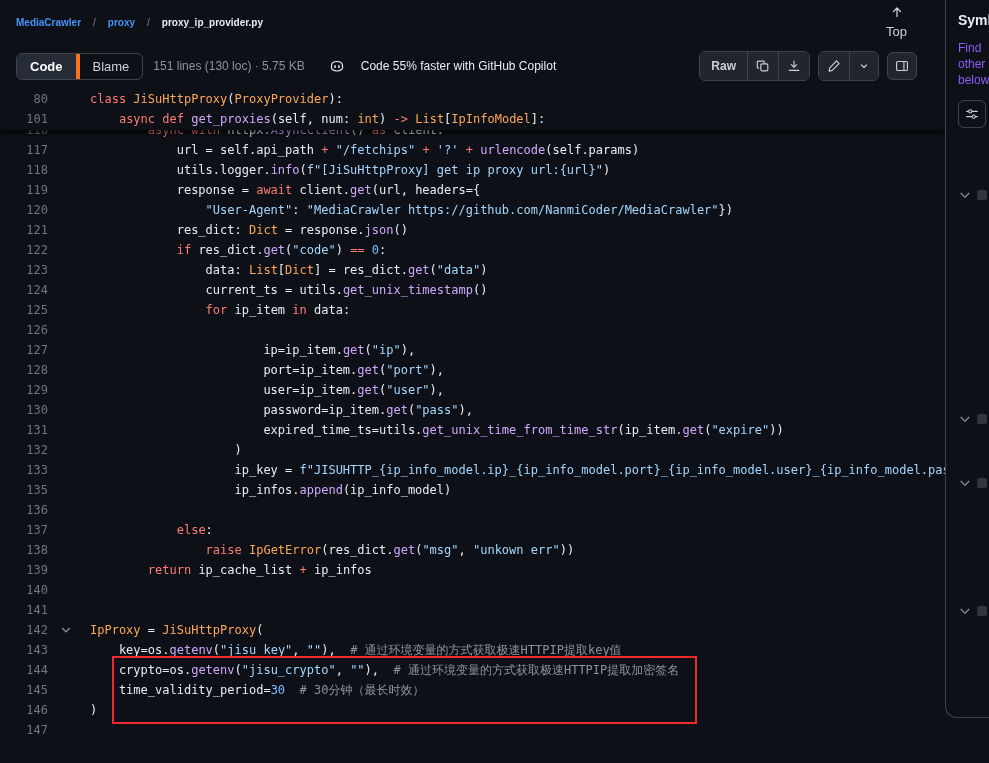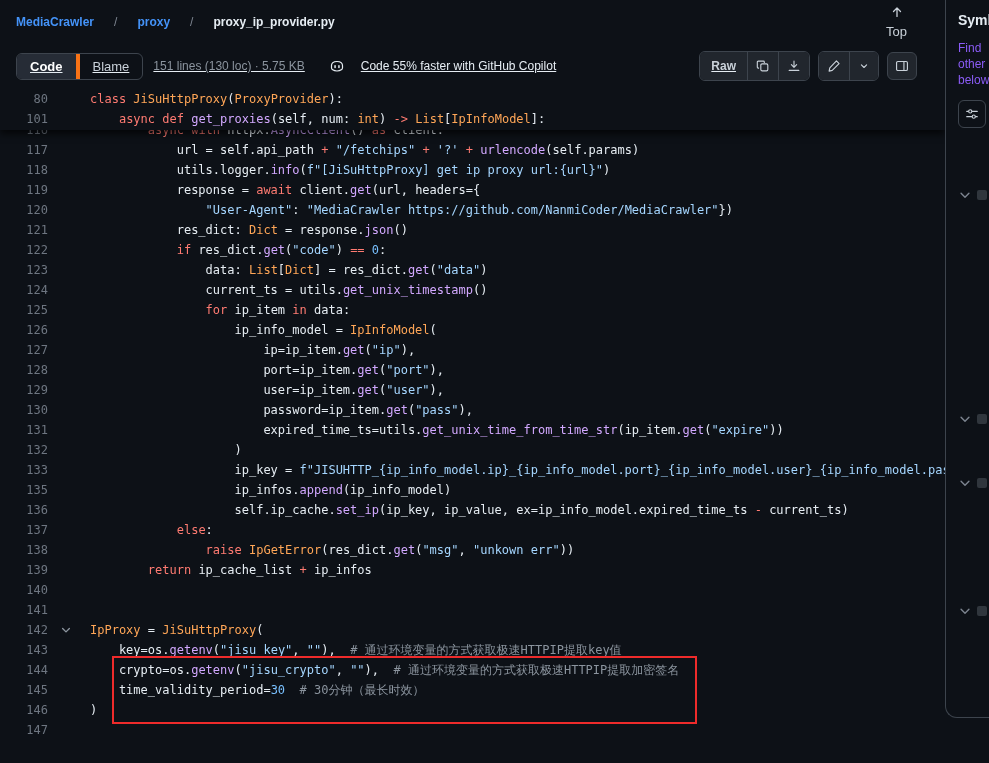--- a/index.html
+++ b/index.html
@@ -9,31 +9,31 @@
     background:#0d1117; color:#e6edf3;
     font-family:"Liberation Sans", sans-serif;
   }
   .page { position:relative; width:989px; height:763px; }
 
   
   .file-header {
     height:44px; display:flex; align-items:center; justify-content:space-between;
     padding:0 76px 0 16px;
   }
-  .breadcrumb { font-size:12px; display:flex; gap:20px; align-items:flex-end; }
+  .breadcrumb { font-size:10px; display:flex; gap:12px; align-items:flex-end; }
   .breadcrumb a { color:var(--accent-blue); text-decoration:none; font-weight:600; cursor:pointer; }
   .sep { color:#7d8590; }
   .file-name { font-weight:700; color:#e6edf3; }
   .top-btn {
     background:none; border:none; color:#c9d1d9; font-size:13px;
     display:flex; gap:5px; align-items:center; font-family:inherit; cursor:pointer;flex-direction:column;
   }
 
   
-  .toolbar { height:44px; display:flex; align-items:center; padding:0 72px 0 16px; gap:10px;text-decoration:underline; }
+  .toolbar { height:44px; display:flex; align-items:center; padding:0 72px 0 16px; gap:10px; }
   .seg { display:inline-flex; border:1px solid #3d444d; border-radius:6px; overflow:hidden; }
   .seg-btn { background:transparent; border:none; color:#c9d1d9; padding:5px 13px; font-size:13px; font-family:inherit; cursor:pointer; }
   .seg-btn.active { background:#262c36; color:#ffffff; font-weight:600; }
   .seg-btn + .seg-btn { border-left:4px solid #f97316; }
   .file-info { color:#8b949e; font-size:12px; white-space:nowrap; }
   .copilot { display:flex; align-items:center; gap:16px; font-size:12px; color:#e6edf3; margin-left:14px; white-space:nowrap; }
   .toolbar-right { margin-left:auto; display:flex; gap:8px; align-items:center; }
   .btn-group { display:inline-flex; border:1px solid #3d444d; border-radius:6px; overflow:hidden; }
   .grp-btn {
     background:#21262d; border:none; color:#c9d1d9; padding:5px 11px; font-size:12px;
@@ -210,21 +210,20 @@
           <span class="src"><span class="tok-d">                current_ts = utils.</span><span class="tok-f">get_unix_timestamp</span><span class="tok-d">()</span></span>
         </div>
         <div class="row">
           <span class="ln">125</span>
           <span class="chev"></span>
           <span class="src"><span class="tok-d">                </span><span class="tok-k">for</span><span class="tok-d"> ip_item </span><span class="tok-k">in</span><span class="tok-d"> data:</span></span>
         </div>
         <div class="row">
           <span class="ln">126</span>
           <span class="chev"></span>
-          <span class="src"><span class="tok-d">                    ip_info_model = </span><span class="tok-t">IpInfoModel</span><span class="tok-d">(</span></span>
         </div>
         <div class="row">
           <span class="ln">127</span>
           <span class="chev"></span>
           <span class="src"><span class="tok-d">                        ip=ip_item.</span><span class="tok-f">get</span><span class="tok-d">(</span><span class="tok-s">"ip"</span><span class="tok-d">),</span></span>
         </div>
         <div class="row">
           <span class="ln">128</span>
           <span class="chev"></span>
           <span class="src"><span class="tok-d">                        port=ip_item.</span><span class="tok-f">get</span><span class="tok-d">(</span><span class="tok-s">"port"</span><span class="tok-d">),</span></span>
@@ -255,21 +254,20 @@
           <span class="src"><span class="tok-d">                    ip_key = </span><span class="tok-s">f"JISUHTTP_{ip_info_model.ip}_{ip_info_model.port}_{ip_info_model.user}_{ip_info_model.password}"</span></span>
         </div>
         <div class="row">
           <span class="ln">135</span>
           <span class="chev"></span>
           <span class="src"><span class="tok-d">                    ip_infos.</span><span class="tok-f">append</span><span class="tok-d">(ip_info_model)</span></span>
         </div>
         <div class="row">
           <span class="ln">136</span>
           <span class="chev"></span>
-          <span class="src"><span class="tok-d">                    self.ip_cache.</span><span class="tok-f">set_ip</span><span class="tok-d">(ip_key, ip_value, ex=ip_info_model.expired_time_ts </span><span class="tok-k">-</span><span class="tok-d"> current_ts)</span></span>
         </div>
         <div class="row">
           <span class="ln">137</span>
           <span class="chev"></span>
           <span class="src"><span class="tok-d">            </span><span class="tok-k">else</span><span class="tok-d">:</span></span>
         </div>
         <div class="row">
           <span class="ln">138</span>
           <span class="chev"></span>
           <span class="src"><span class="tok-d">                </span><span class="tok-k">raise</span><span class="tok-d"> </span><span class="tok-t">IpGetError</span><span class="tok-d">(res_dict.</span><span class="tok-f">get</span><span class="tok-d">(</span><span class="tok-s">"msg"</span><span class="tok-d">, </span><span class="tok-s">"unkown err"</span><span class="tok-d">))</span></span>

